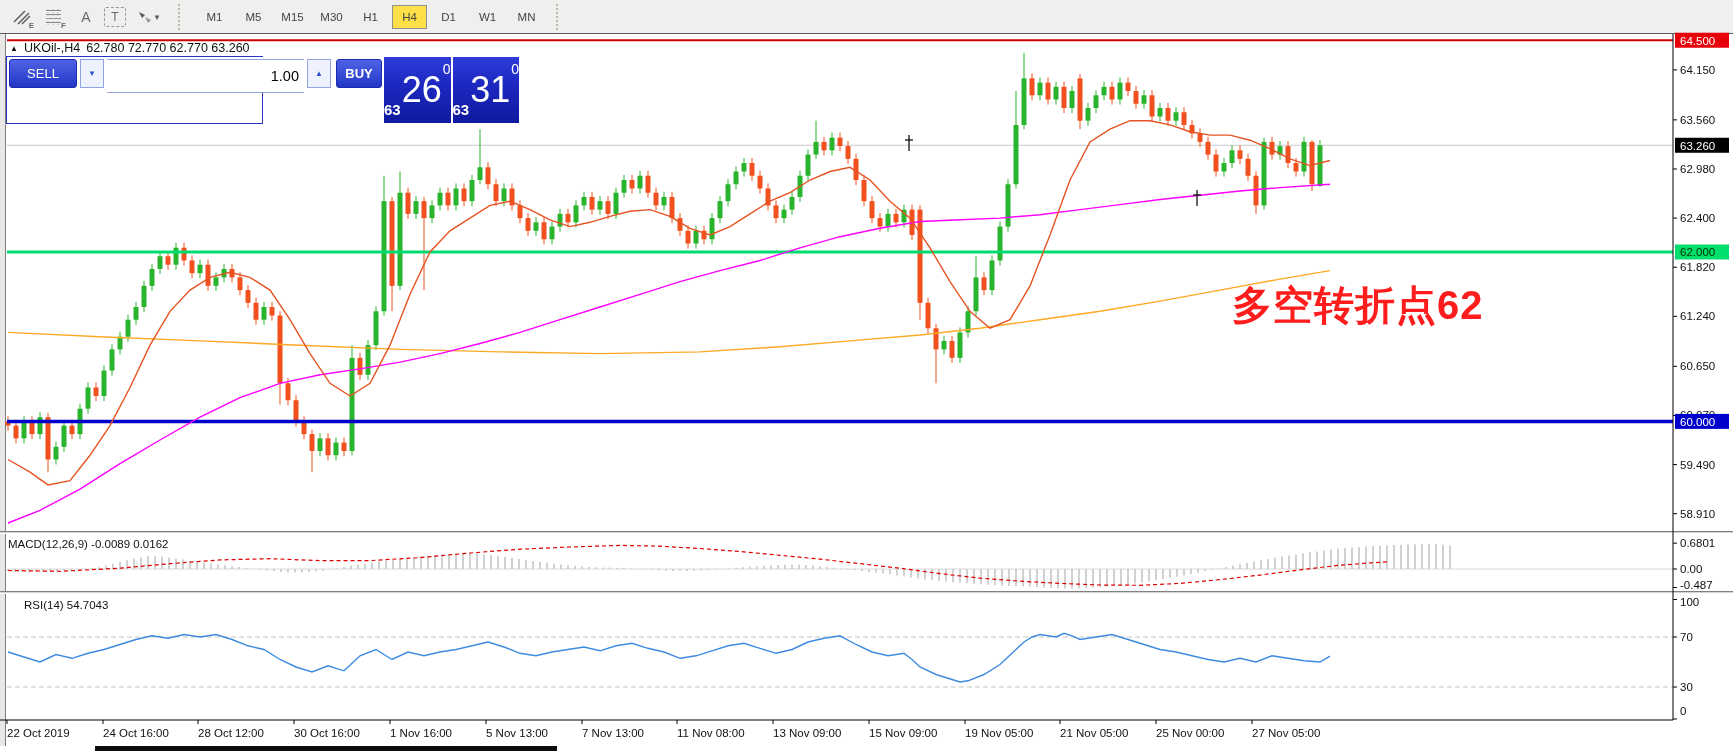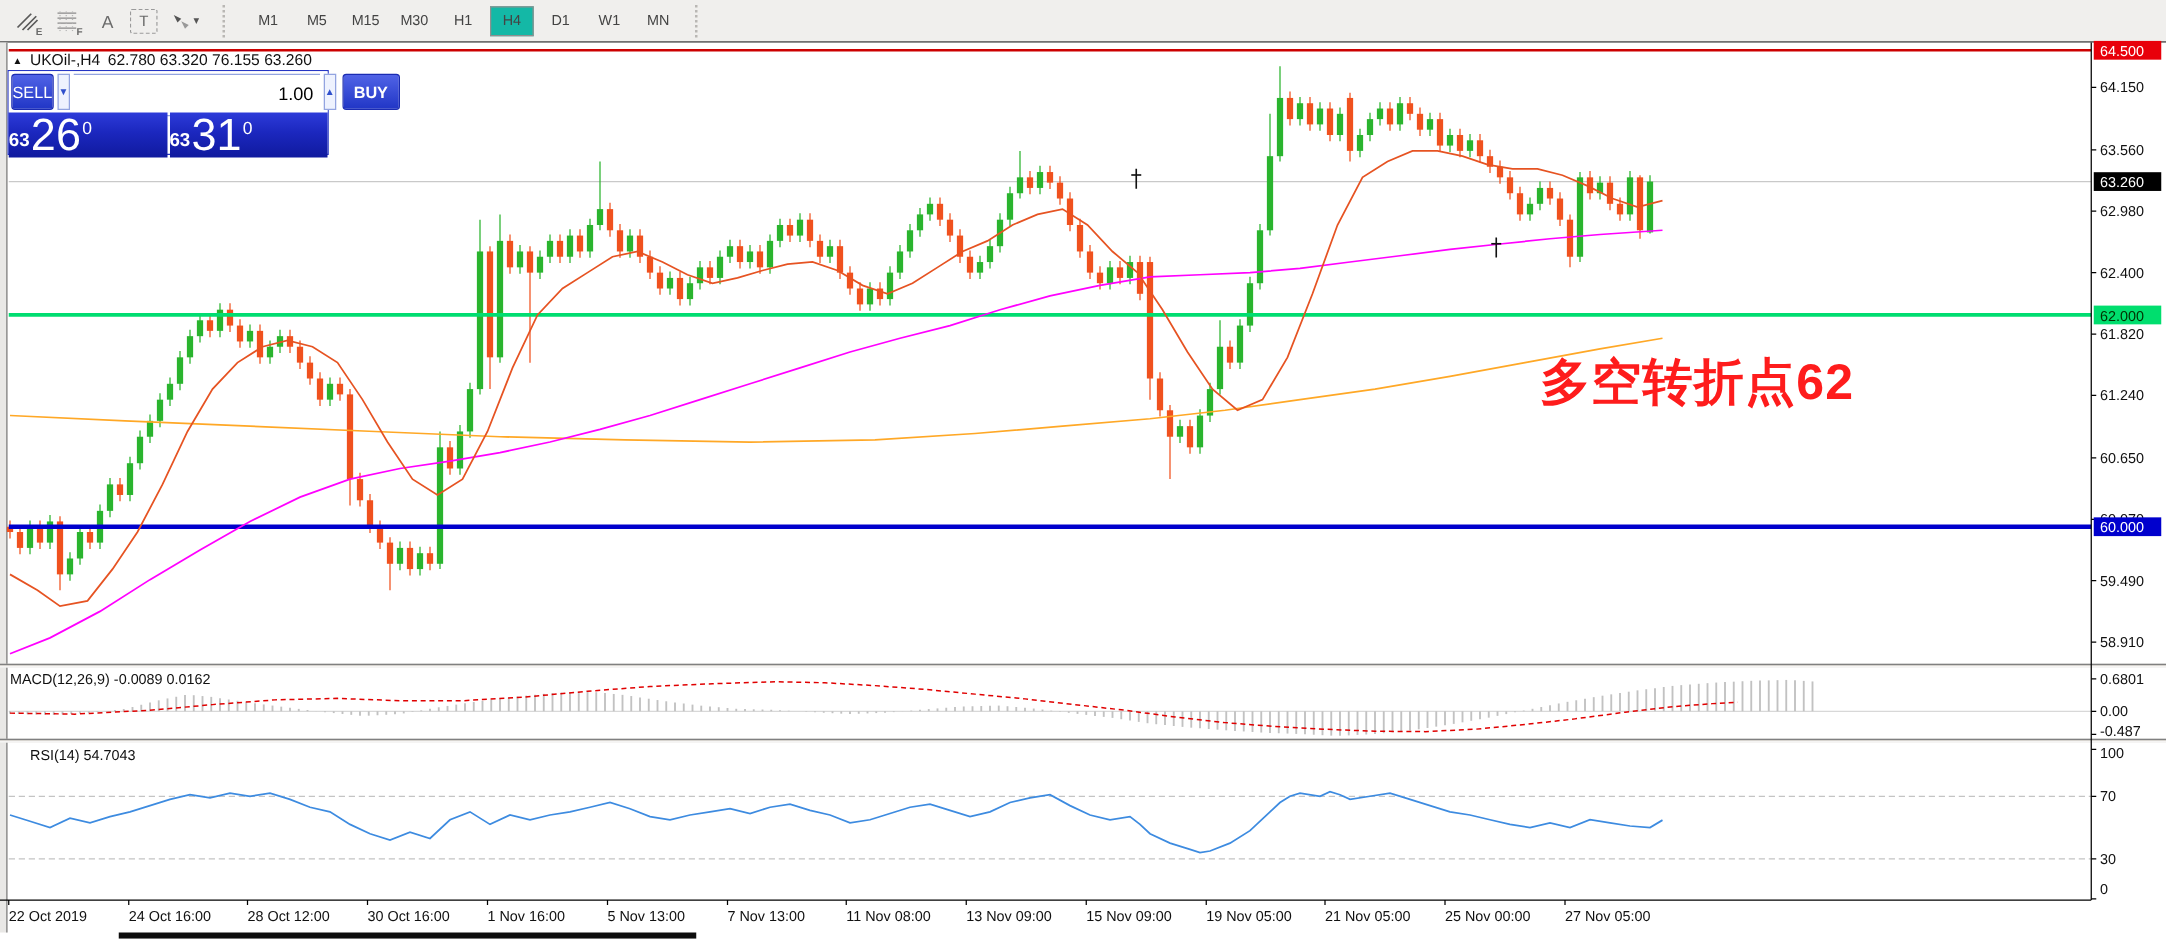--- a/index.html
+++ b/index.html
@@ -8,31 +8,31 @@
   
   .toolbar{position:absolute;left:0;top:0;width:1733px;height:33px;background:#f0efed;
            border-bottom:1px solid #9a9a9a;display:flex;align-items:center;}
   .tb-group{display:flex;align-items:center;height:100%;padding:0 6px;}
   .tb-sep{width:5px;height:26px;border-left:2px dotted #b9b7b4;margin:0 4px;}
   .tb-btn{width:26px;height:24px;margin:0 2px;display:flex;align-items:center;justify-content:center;
           color:#5a5a5a;position:relative;border:1px solid transparent;border-radius:2px;}
   .tb-badge{position:absolute;right:1px;bottom:-1px;font-size:8px;color:#6a6a6a;font-weight:bold;}
   .tf-btn{min-width:27px;height:22px;margin:0 2px;display:flex;align-items:center;justify-content:center;
           font-size:11.5px;color:#444;border:1px solid transparent;padding:0 3px;}
-  .tf-btn.selected{background:#14b8a6;border:1px solid #8f8f8f;}
+  .tf-btn.selected{background:#fde047;border:1px solid #8f8f8f;}
   
   .left-edge{position:absolute;left:0;top:34px;width:5px;height:712px;background:#e9e8e6;border-right:1px solid #7d7d7d;}
   .chart-top-border{position:absolute;left:0;top:33px;width:1733px;height:1px;background:#5c5c5c;}
   svg#chart-svg{position:absolute;left:0;top:0;width:1733px;height:751px;}
   
   .ohlc-header{position:absolute;left:10px;top:41px;font-size:12.5px;color:#111;display:flex;align-items:center;gap:6px;z-index:5;}
   .ohlc-header .sym-arrow{font-size:8px;color:#111;}
   
   .trade-panel{position:absolute;left:6px;top:56px;width:257px;height:68px;z-index:6;
-               background:#ffffff;border:1px solid #2636c4;box-sizing:border-box;display:flex;flex-direction:column;}
+               background:#ffffff;border:1px solid #2636c4;box-sizing:border-box;display:flex;}
   .tp-row1{height:29px;display:flex;align-items:stretch;padding:2px;gap:3px;box-sizing:content-box;background:#fff;}
   .tp-btn{color:#fff;font-size:13px;display:flex;align-items:center;justify-content:center;
           background:linear-gradient(#5063e6,#2136c6);border:1px solid #1a2bb2;border-radius:3px;cursor:pointer;}
   .tp-sell{width:66px;}
   .tp-buy{flex:0 0 44px;margin-left:2px;font-weight:bold;}
   .tp-spin{width:22px;background:#eef2fe;border:1px solid #93a4e0;display:flex;align-items:center;justify-content:center;
            color:#3050cc;font-size:8px;cursor:pointer;}
   .tp-vol{flex:1;border:1px solid #93a4e0;border-left:none;border-right:none;font-size:14.5px;
           text-align:right;padding:16px 5px;color:#000;outline:none;font-family:inherit;}
   .tp-row2{flex:1;display:flex;}
@@ -757,21 +757,21 @@
       <line x1="1156" x2="1156" y1="720" y2="724" stroke="#000"></line>
       <text x="1156" y="737" font-size="11.5" font-family="Liberation Sans, DejaVu Sans, sans-serif" fill="#111">25 Nov 00:00</text>
       <line x1="1252" x2="1252" y1="720" y2="724" stroke="#000"></line>
       <text x="1252" y="737" font-size="11.5" font-family="Liberation Sans, DejaVu Sans, sans-serif" fill="#111">27 Nov 05:00</text>
     </g>
   </svg>
 
 <div class="ohlc-header">
   <span class="sym-arrow">▲</span>
   <span>UKOil-,H4</span>
-  <span>62.780 63.320 76.155 63.260</span>
+  <span>62.780 72.770 62.770 63.260</span>
 </div>
 
 <div class="trade-panel">
   <div class="tp-row1">
     <div class="tp-btn tp-sell">SELL</div>
     <div class="tp-spin">▼</div>
     <input class="tp-vol" value="1.00" style="">
     <div class="tp-spin">▲</div>
     <div class="tp-btn tp-buy">BUY</div>
   </div>

